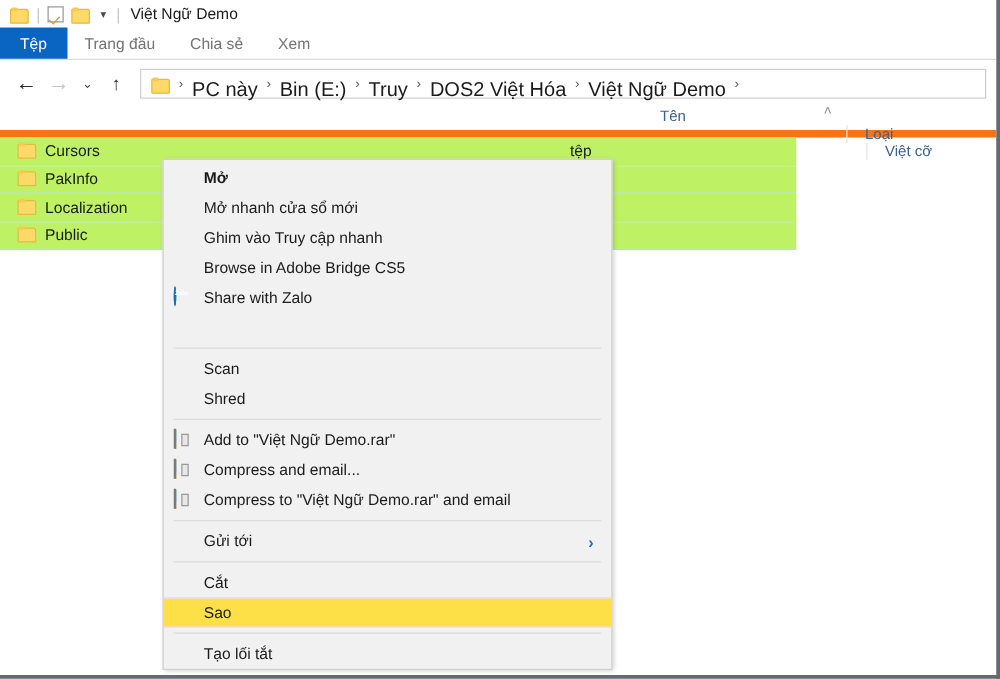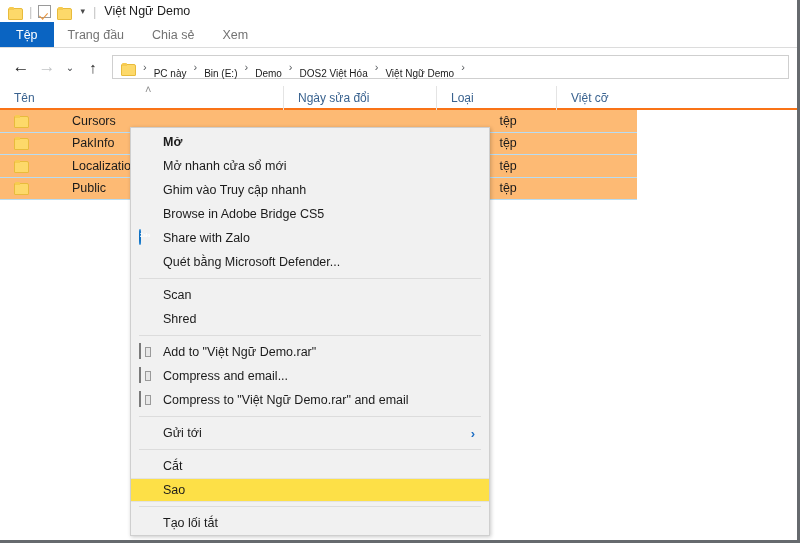--- a/index.html
+++ b/index.html
@@ -76,45 +76,45 @@
   }
   .navbtn.back { color:#2b2b2b; font-size:17px; }
   .navbtn.fwd  { color:#c2c4c6; font-size:17px; }
   .navbtn.hist { font-size:10px; color:#43454a; width:20px; }
   .navbtn.up   { color:#2b2b2b; font-size:15px; }
   #crumbbar {
     flex:1; height:24px; border:1px solid #cfcfcf; background:#ffffff;
     display:flex; align-items:center; padding:0 6px; gap:2px; margin-left:6px;
     margin-right:0px; min-width:0;
   }
-  .crumb { font-size:10px; color:#1b1b1b; padding:0 4px; white-space:nowrap;margin-top:12px; }
+  .crumb { font-size:16px; color:#1b1b1b; padding:0 4px; white-space:nowrap;margin-top:12px; }
   .crumb-sep { font-size:11px; color:#55585c; padding:0 1px; }
 
   
   #colheaders {
-    height:24px; display:flex; align-items:flex-start;
-    border-bottom:2px solid #f97316; position:relative;
-    background:#ffffff;
+    height:24px; display:flex; align-items:flex-end;
+    border-bottom:6px solid #f97316; position:relative;
+    background:#ffffff;
+    flex-direction:column;
   }
   .colh {
     font-size:12px; color:#39628f; padding-left:14px; height:24px;
     display:flex; align-items:center; position:relative;
   }
   .colh + .colh { border-left:1px solid #e4e4e4; }
   #sortcaret {
     position:absolute; left:145px; top:-3px; font-size:11px; color:#8d8d8d;
   }
 
   
   #filelist { position:relative; }
   .frow {
     height:22.5px; display:flex; align-items:center;
-    background:#fdba74; border-bottom:1px solid #b7dcf3;
+    background:#bef264; border-bottom:1px solid #b7dcf3;
     width:637px;
-    gap:36px;
   }
   .frow .ficon { width:13px; margin-left:14px; margin-right:9px; }
   .fname { font-size:12.5px; color:#1b1b1b; width:265px; }
   .fdate { font-size:12.5px; color:#1b1b1b; width:155px; }
   .ftype { font-size:12.5px; color:#1b1b1b; width:120px; }
   .fsize { font-size:12.5px; color:#1b1b1b; }
 
   
   #ctxmenu {
     position:absolute; left:130px; top:127px; width:360px;
@@ -222,36 +222,33 @@
     <div class="navbtn fwd">→</div>
     <div class="navbtn hist">⌄</div>
     <div class="navbtn up">↑</div>
     <div id="crumbbar">
       <span class="qa-ico" style="margin:0 4px 0 2px"><span class="folder-glyph"></span></span>
       <span class="crumb-sep">›</span>
       <span class="crumb">PC này</span>
       <span class="crumb-sep">›</span>
       <span class="crumb">Bin (E:)</span>
       <span class="crumb-sep">›</span>
-      <span class="crumb">Demo</span>
+      <span class="crumb">Truy</span>
       <span class="crumb-sep">›</span>
       <span class="crumb">DOS2 Việt Hóa</span>
       <span class="crumb-sep">›</span>
       <span class="crumb">Việt Ngữ Demo</span>
       <span class="crumb-sep">›</span>
     </div>
   </div>
 
   <div id="colheaders">
     <div class="colh" style="width:283px">
       <span>Tên</span>
       <span id="sortcaret">˄</span>
-    </div>
-    <div class="colh" style="width:153px">
-      <span>Ngày sửa đổi</span>
     </div>
     <div class="colh" style="width:120px">
       <span>Loại</span>
     </div>
     <div class="colh" style="width:104px">
       <span>Việt cỡ</span>
     </div>
   </div>
 
   <div id="filelist">
@@ -301,21 +298,20 @@
       <div class="mi">
         <span class="noicon"></span>
         <span class="label">Browse in Adobe Bridge CS5</span>
       </div>
       <div class="mi">
         <span class="micon"><span class="ico-zalo"></span></span>
         <span class="label">Share with Zalo</span>
       </div>
       <div class="mi">
         <span class="micon"><span class="ico-defender"></span></span>
-        <span class="label">Quét bằng Microsoft Defender...</span>
       </div>
       <div class="msep"></div>
       <div class="mi">
         <span class="micon"><span class="ico-shield-red"></span></span>
         <span class="label">Scan</span>
       </div>
       <div class="mi">
         <span class="micon"><span class="ico-shield-red"></span></span>
         <span class="label">Shred</span>
       </div>

